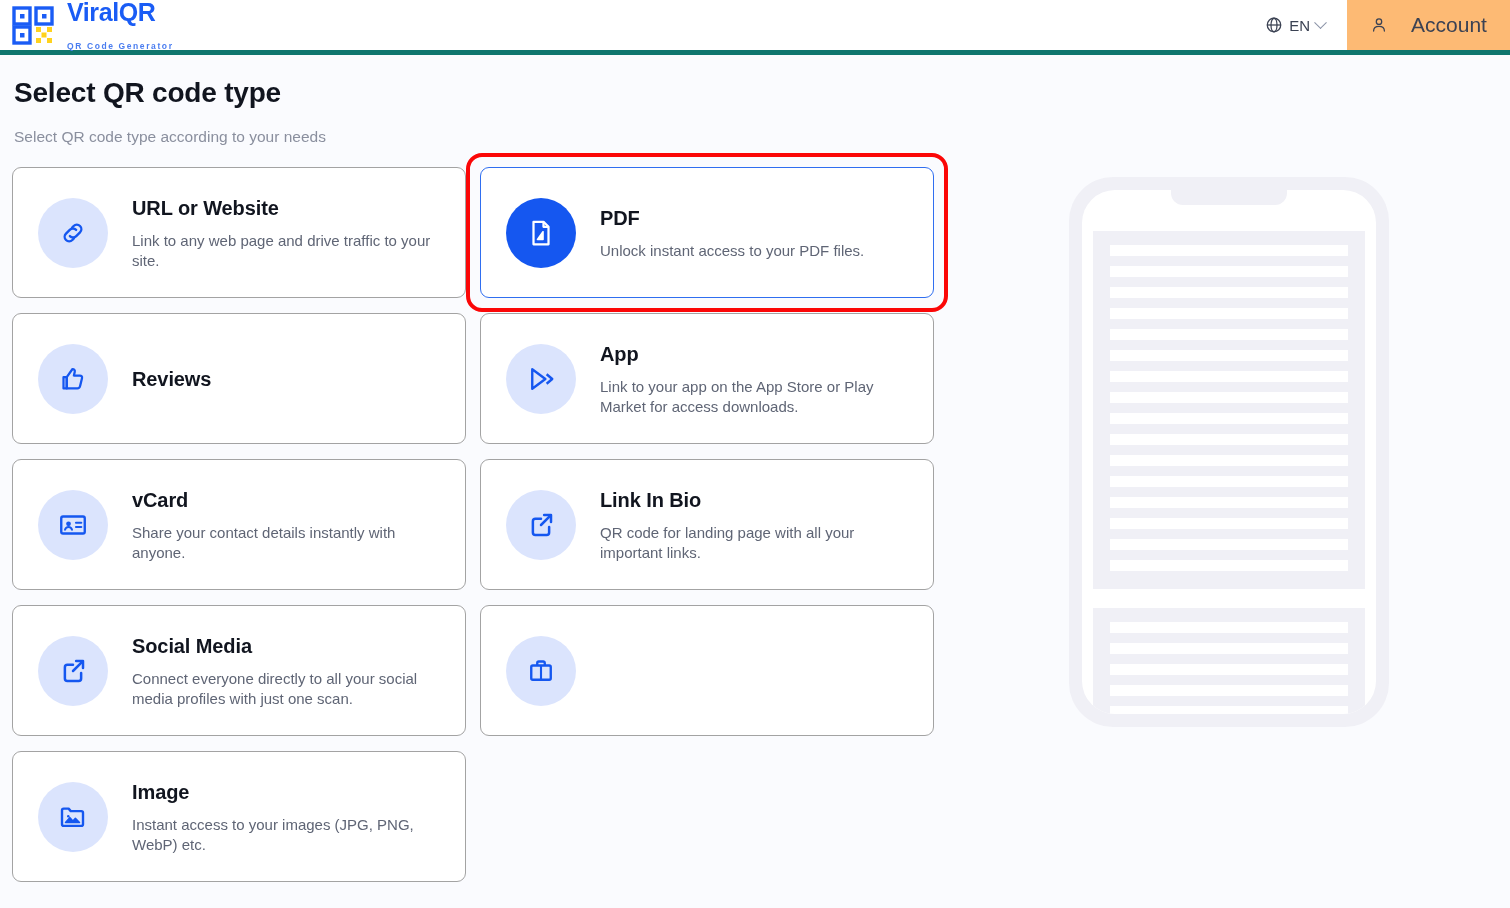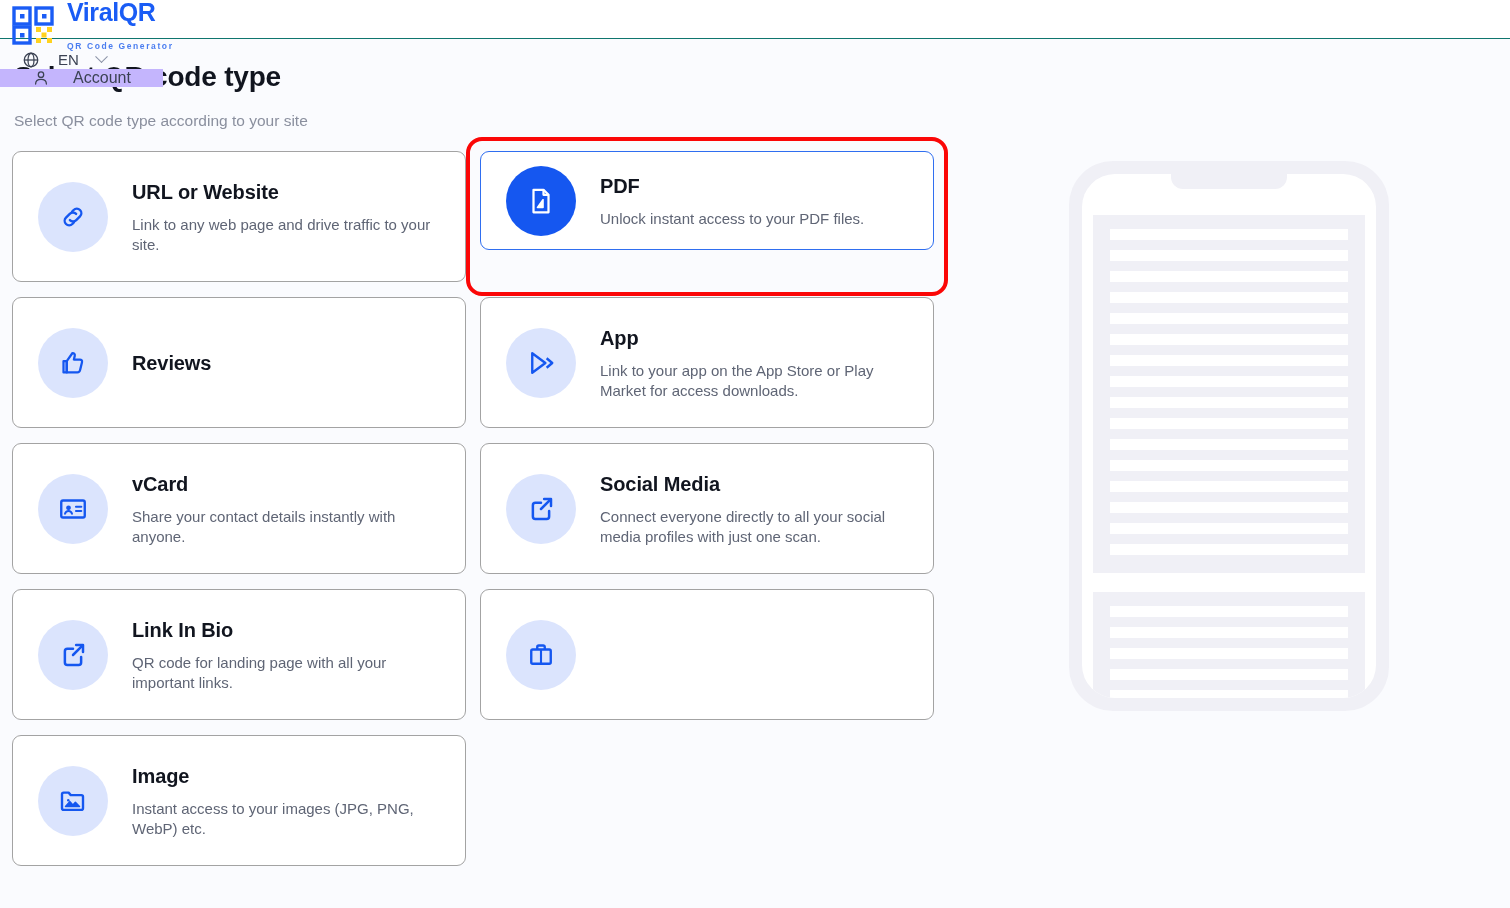--- a/index.html
+++ b/index.html
@@ -10,27 +10,26 @@
   }
   body {
     font-family: "Liberation Sans", sans-serif;
     background: #fafbfe;
     color: #1b1f2b;
     -webkit-font-smoothing: antialiased;
   }
 
   
   .header {
-    height: 39px;
+    height: 55px;
     background: #ffffff;
-    border-bottom: 1px solid #0f766e;
+    border-bottom: 5px solid #0f766e;
     display: flex;
     align-items: stretch;
     position: relative;
-    flex-direction: column;
   }
   .brand {
     display: flex;
     align-items: center;
     gap: 9px;
     padding-left: 12px;
   }
   .brand-mark { width: 46px; height: 40px; display: block; }
   .brand-text { display: flex; flex-direction: column; line-height: 1; }
   .brand-name {
@@ -43,41 +42,41 @@
     font-size: 8.5px;
     font-weight: 700;
     color: #4a7df0;
     letter-spacing: 1.6px;
     margin-top: 17px;
   }
   .header-spacer { flex: 1; }
   .lang-switch {
     display: flex;
     align-items: center;
-    gap: 18px;
+    gap: 6px;
     padding: 0 22px;
     font-size: 15px;
     color: #3b4253;
     cursor: pointer;
   }
   .lang-switch .globe { display: block; }
   .chevron-down {
     width: 9px; height: 9px;
     border-right: 1.6px solid #8b93a7;
     border-bottom: 1.6px solid #8b93a7;
     transform: rotate(45deg) translate(-2px,-2px);
   }
   .account-btn {
     width: 163px;
-    background: #c4b5fd;
+    background: #fdba74;
     display: flex;
     align-items: center;
     justify-content: center;
     gap: 23px;
-    font-size: 16px;
+    font-size: 21px;
     color: #3b4253;
     cursor: pointer;
   }
 
   
   .page-head { padding: 22px 16px 0 14px; }
   .page-title {
     font-size: 28px;
     font-weight: 700;
     letter-spacing: -0.2px;
@@ -110,21 +109,21 @@
     border-radius: 9px;
     height: 131px;
     display: flex;
     align-items: center;
     padding: 0 24px 0 25px;
     gap: 24px;
     cursor: pointer;
   }
   .card.selected {
     border: 1px solid #2f6ef0;
-    height: 99px;
+    height: 131px;
   }
   .card-wrap { position: relative; }
   .card-wrap.highlight {
     outline: 4px solid #fb0707;
     outline-offset: 10px;
     border-radius: 2px;
   }
 
   .icon-circle {
     width: 70px;
@@ -239,21 +238,21 @@
     <svg width="18" height="18" viewBox="0 0 24 24" fill="none" stroke="#3b4253" stroke-width="1.7" stroke-linecap="round">
       <circle cx="12" cy="7.5" r="3.6"></circle>
       <path d="M4.8 20c0-3.9 3.2-6.2 7.2-6.2s7.2 2.3 7.2 6.2"></path>
     </svg>
     <span>Account</span>
   </div>
 </div>
 
 <div class="page-head">
   <div class="page-title">Select QR code type</div>
-  <div class="page-sub">Select QR code type according to your site</div>
+  <div class="page-sub">Select QR code type according to your needs</div>
 </div>
 
 <div class="content">
 
   <div class="cards">
 
     <div class="card-wrap">
       <div class="card">
         <div class="icon-circle">
           <svg width="30" height="30" viewBox="0 0 24 24" fill="none" stroke="#1557f0" stroke-width="1.9" stroke-linecap="round">
@@ -334,38 +333,38 @@
     <div class="card-wrap">
       <div class="card">
         <div class="icon-circle">
           <svg width="30" height="30" viewBox="0 0 24 24" fill="none" stroke="#1557f0" stroke-width="2" stroke-linecap="round" stroke-linejoin="round">
             <path d="M14.5 4H20v5.5"></path>
             <path d="M19.3 4.7 12 12"></path>
             <path d="M18.5 13.5V18a2 2 0 0 1-2 2h-9a2 2 0 0 1-2-2V9a2 2 0 0 1 2-2h4.5"></path>
           </svg>
         </div>
         <div class="card-body">
-          <div class="card-title">Social Media</div>
-          <div class="card-desc">Connect everyone directly to all your social media profiles with just one scan.</div>
+          <div class="card-title">Link In Bio</div>
+          <div class="card-desc">QR code for landing page with all your important links.</div>
         </div>
       </div>
     </div>
 
     <div class="card-wrap">
       <div class="card">
         <div class="icon-circle">
           <svg width="30" height="30" viewBox="0 0 24 24" fill="none" stroke="#1557f0" stroke-width="2" stroke-linecap="round" stroke-linejoin="round">
             <path d="M14.5 4H20v5.5"></path>
             <path d="M19.3 4.7 12 12"></path>
             <path d="M18.5 13.5V18a2 2 0 0 1-2 2h-9a2 2 0 0 1-2-2V9a2 2 0 0 1 2-2h4.5"></path>
           </svg>
         </div>
         <div class="card-body">
-          <div class="card-title">Link In Bio</div>
-          <div class="card-desc">QR code for landing page with all your important links.</div>
+          <div class="card-title">Social Media</div>
+          <div class="card-desc">Connect everyone directly to all your social media profiles with just one scan.</div>
         </div>
       </div>
     </div>
 
     <div class="card-wrap">
       <div class="card">
         <div class="icon-circle">
           <svg width="30" height="30" viewBox="0 0 24 24" fill="none" stroke="#1557f0" stroke-width="1.9" stroke-linejoin="round">
             <rect x="4.2" y="7.6" width="15.6" height="11.4" rx="1.2"></rect>
             <path d="M9 7.6V5.6a1.2 1.2 0 0 1 1.2-1.2h3.6A1.2 1.2 0 0 1 15 5.6v2"></path>

